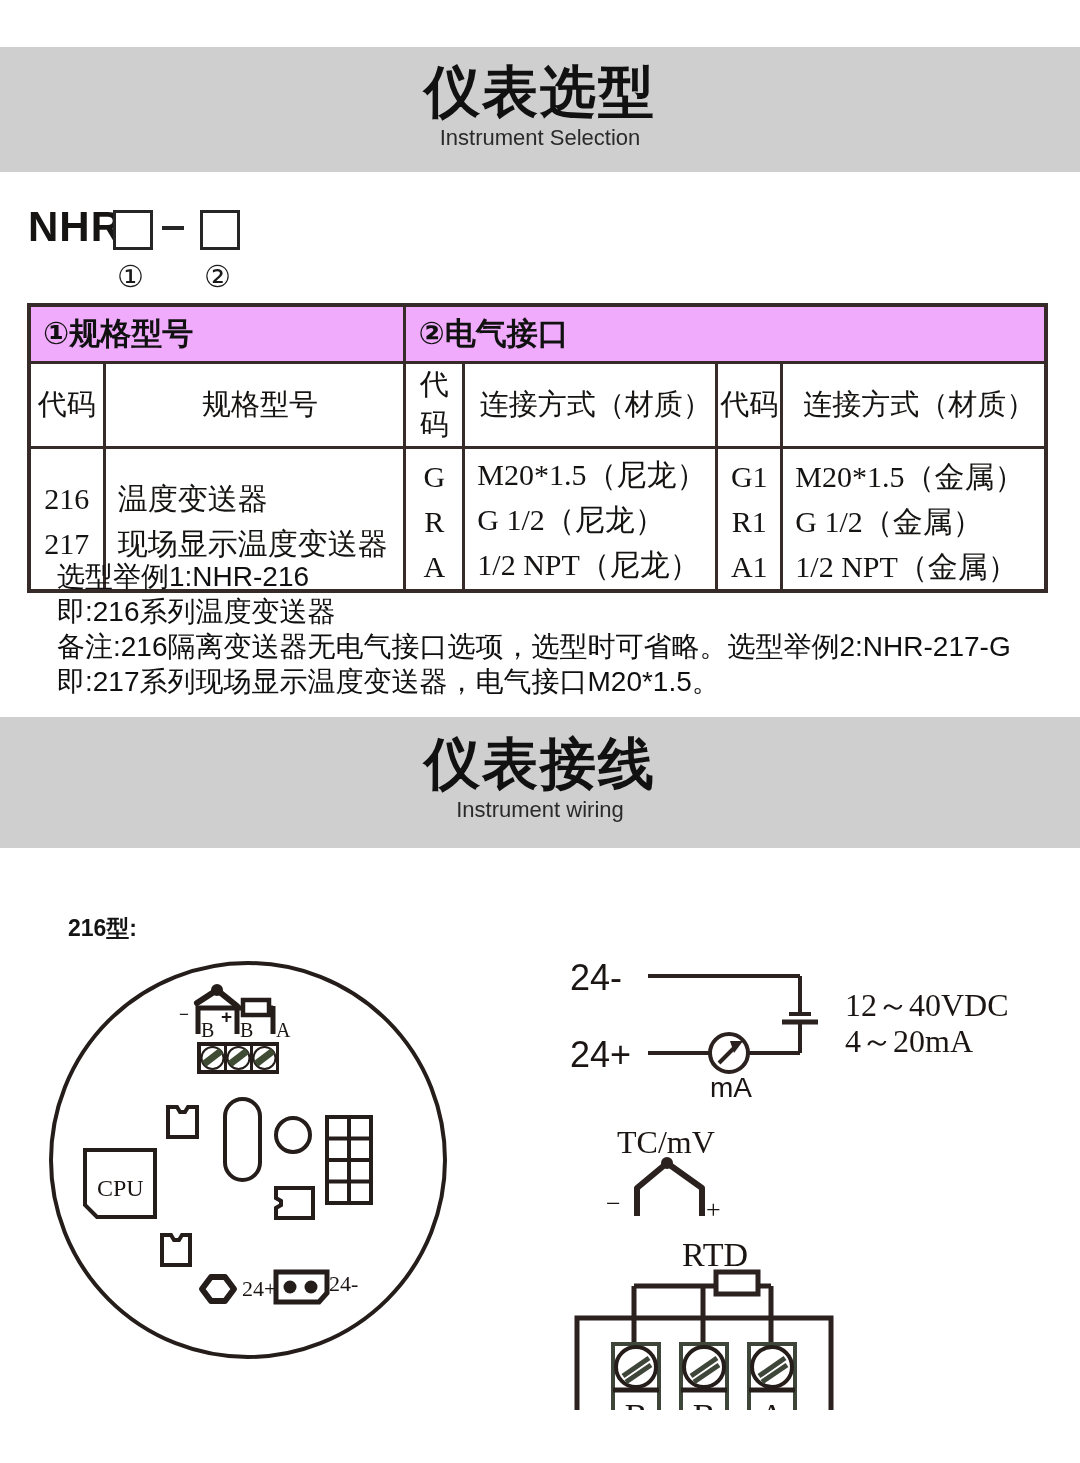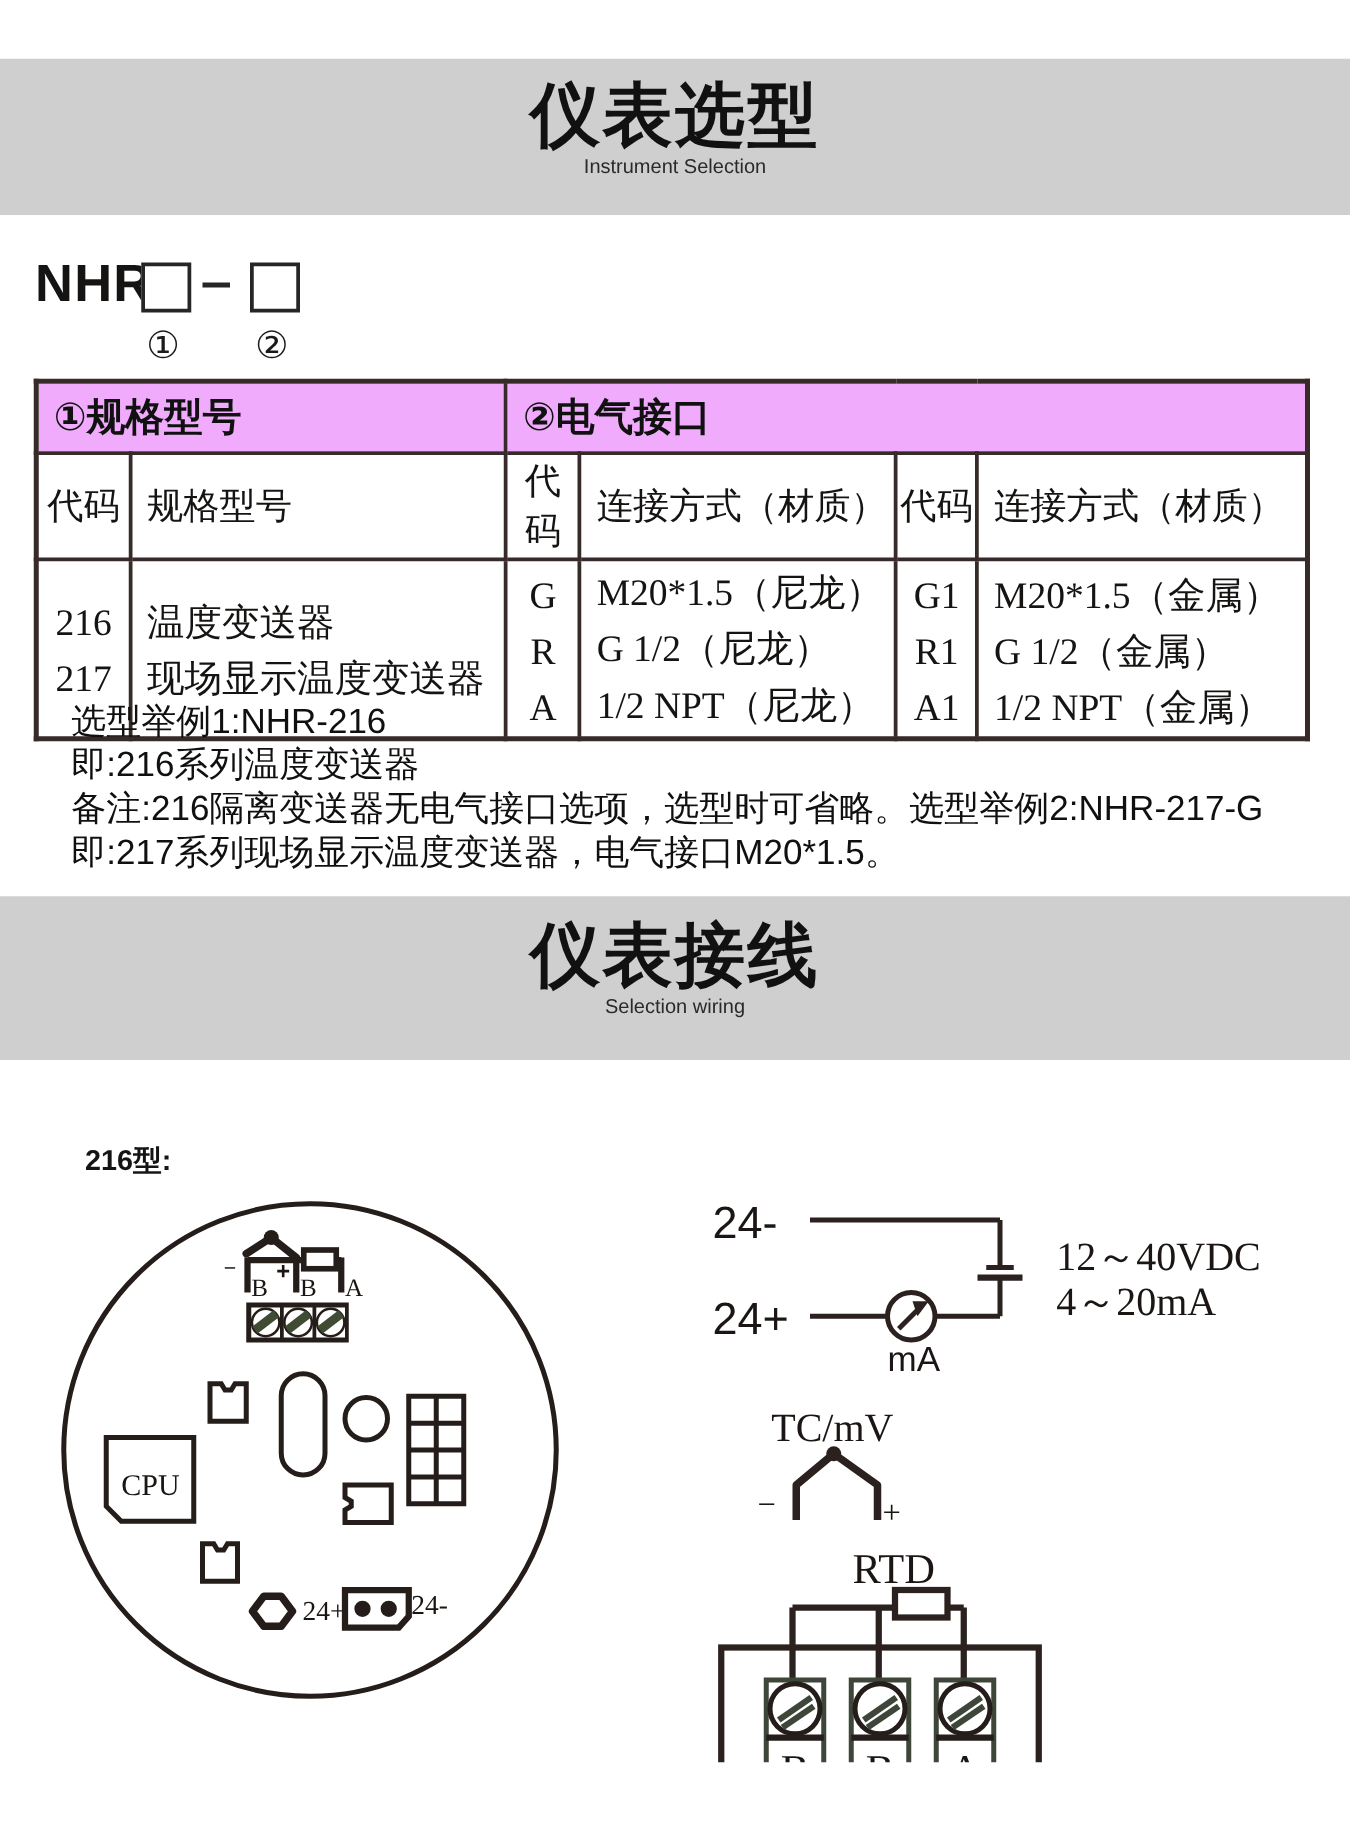--- a/index.html
+++ b/index.html
@@ -2,33 +2,33 @@
 <html><head>
 <meta charset="utf-8">
 <style>
   html,body{margin:0;padding:0;background:#ffffff;}
   .page{position:relative;width:1080px;height:1410px;background:#ffffff;overflow:hidden;
         font-family:"Liberation Sans","DejaVu Sans",sans-serif;color:#161413;}
   .abs{position:absolute;}
   
   .banner{position:absolute;left:0;width:1080px;background:#d0cfd0;text-align:center;}
   .banner .cn{font-weight:bold;font-size:56px;line-height:1.1;letter-spacing:2px;color:#111;}
-  .banner .en{font-size:16px;color:#2a2a2a;margin-top:2px;}
+  .banner .en{font-size:22px;color:#2a2a2a;margin-top:2px;}
   
   .nhr-prefix{font-size:42px;font-weight:bold;letter-spacing:1px;}
   .code-box{position:absolute;width:34px;height:34px;border:3px solid #262626;background:#fff;}
   .code-dash{position:absolute;width:22px;border-top:4px solid #262626;}
   .circ-num{font-size:30px;color:#1a1a1a;}
   
   table.sel{border-collapse:collapse;table-layout:fixed;width:1021px;}
   table.sel td,table.sel th{border:3px solid #362b29;vertical-align:middle;overflow:hidden;}
   table.sel{border:4px solid #362b29;}
   th.grp{background:#f0abfc;font-size:31px;font-weight:bold;text-align:left;padding-left:12px;height:52px;color:#111;}
   th.colh{font-size:29px;font-weight:normal;height:45px;font-family:"Liberation Serif","DejaVu Serif",serif;}
-  th.colh.lft{text-align:left;padding-left:12px;}
+  th.colh.lft{text-align:center;padding-left:12px;}
   td.data{height:136px;vertical-align:top;font-family:"Liberation Serif","DejaVu Serif",serif;font-size:30px;padding:0;}
   td.data .ln{height:45px;line-height:45px;white-space:nowrap;}
   td.data.ctr .ln{text-align:center;}
   td.data.lft .ln{padding-left:12px;}
   
   .notes{font-size:28px;line-height:35px;color:#101010;white-space:nowrap;margin-top:13px;}
   
   .model-label{font-size:23px;font-weight:bold;color:#141414;}
   svg text{fill:#1b1613;}
   svg .sans{font-family:"Liberation Sans","DejaVu Sans",sans-serif;}
@@ -108,21 +108,21 @@
 
   <div class="abs notes" style="left:57px;top:546px;">
     <div>选型举例1:NHR-216</div>
     <div>即:216系列温度变送器</div>
     <div>备注:216隔离变送器无电气接口选项，选型时可省略。选型举例2:NHR-217-G</div>
     <div>即:217系列现场显示温度变送器，电气接口M20*1.5。</div>
   </div>
 
   <div class="banner" style="top:717px;height:131px;padding-top:16px;box-sizing:border-box;">
     <div class="cn">仪表接线</div>
-    <div class="en">Selection wiring</div>
+    <div class="en">Instrument wiring</div>
   </div>
 
   <div class="abs model-label" style="left:68px;top:913px;">216型:</div>
 
   <svg class="abs" style="left:40px;top:950px;" width="420" height="420" viewBox="0 0 420 420">
 
     <circle cx="208" cy="210" r="197" fill="none" stroke="#241d1a" stroke-width="4"></circle>
 
     <g>
       <line x1="158" y1="58" x2="233" y2="58" stroke="#241d1a" stroke-width="5"></line>

